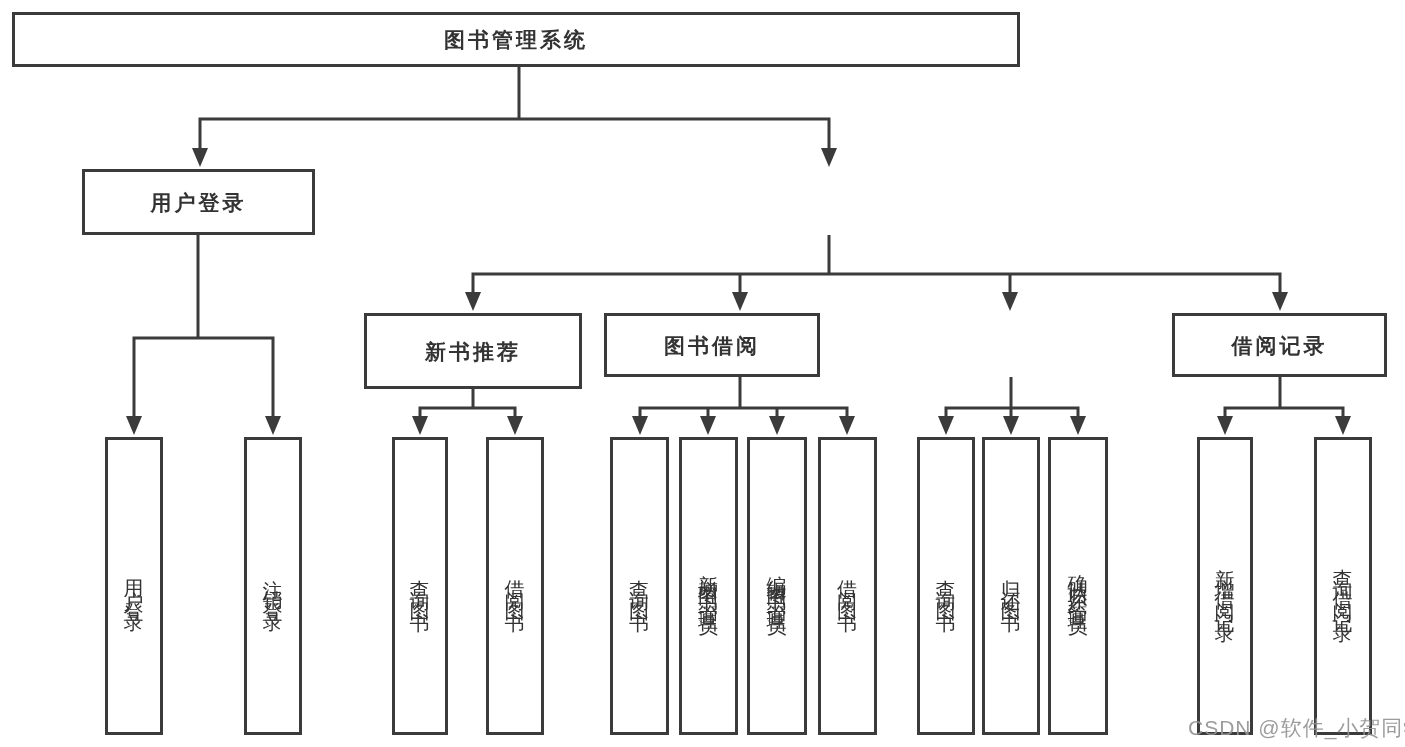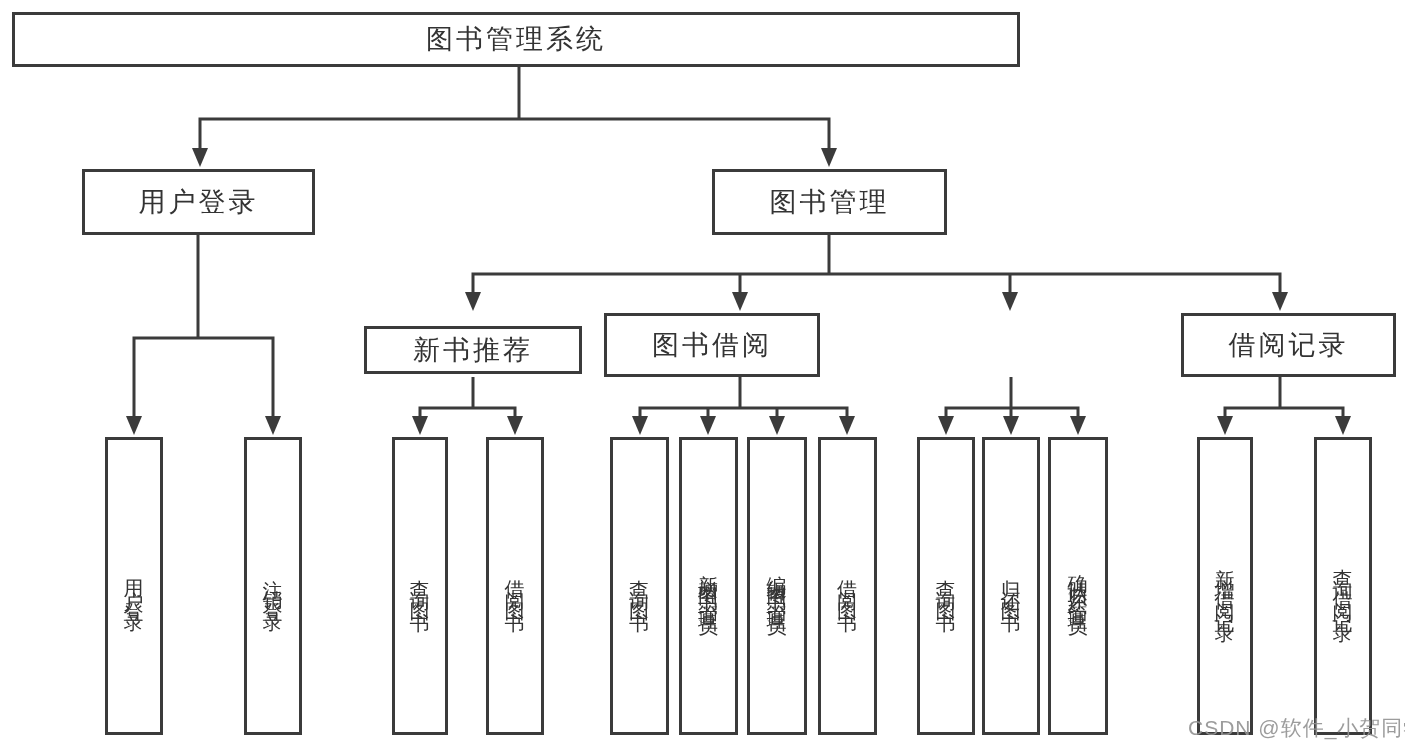--- a/index.html
+++ b/index.html
@@ -26,25 +26,26 @@
     position: absolute;
     box-sizing: border-box;
     border: 3px solid #3b3b3b;
     background: #ffffff;
     display: flex;
     align-items: center;
     justify-content: center;
     z-index: 1;
   }
   .h-label {
-    font-size: 27px;
+    font-size: 21px;
     letter-spacing: 3px;
     line-height: 1;
     white-space: nowrap;
     color: #333333;
+    font-weight: bold;
   }
   .root-box { left: 12px; top: 12px; width: 1008px; height: 55px; }
   .leaf .v-label {
     writing-mode: vertical-rl;
     text-orientation: mixed;
     font-size: 20px;
     letter-spacing: 11px;
     line-height: 1;
     color: #333333;
   }
@@ -119,31 +120,28 @@
     </g>
   </svg>
 
   <div class="node root-box">
     <span class="h-label">图书管理系统</span>
   </div>
 
   <div class="node" style="left:82px; top:169px; width:233px; height:66px;">
     <span class="h-label">用户登录</span>
   </div>
-  <div class="node" style="left:712px; top:169px; width:235px; height:66px;">
-    <span class="h-label">图书管理</span>
-  </div>
 
-  <div class="node" style="left:364px; top:326px; width:218px; height:48px;">
+  <div class="node" style="left:364px; top:313px; width:218px; height:76px;">
     <span class="h-label">新书推荐</span>
   </div>
   <div class="node" style="left:604px; top:313px; width:216px; height:64px;">
     <span class="h-label">图书借阅</span>
   </div>
-  <div class="node" style="left:1172px; top:313px; width:215px; height:64px;margin-left:9px;">
+  <div class="node" style="left:1172px; top:313px; width:215px; height:64px;">
     <span class="h-label">借阅记录</span>
   </div>
 
   <div class="node leaf" style="left:105px; top:437px; width:58px; height:298px;">
     <span class="v-label">用户登录</span>
   </div>
   <div class="node leaf" style="left:244px; top:437px; width:58px; height:298px;">
     <span class="v-label">注销登录</span>
   </div>
 

